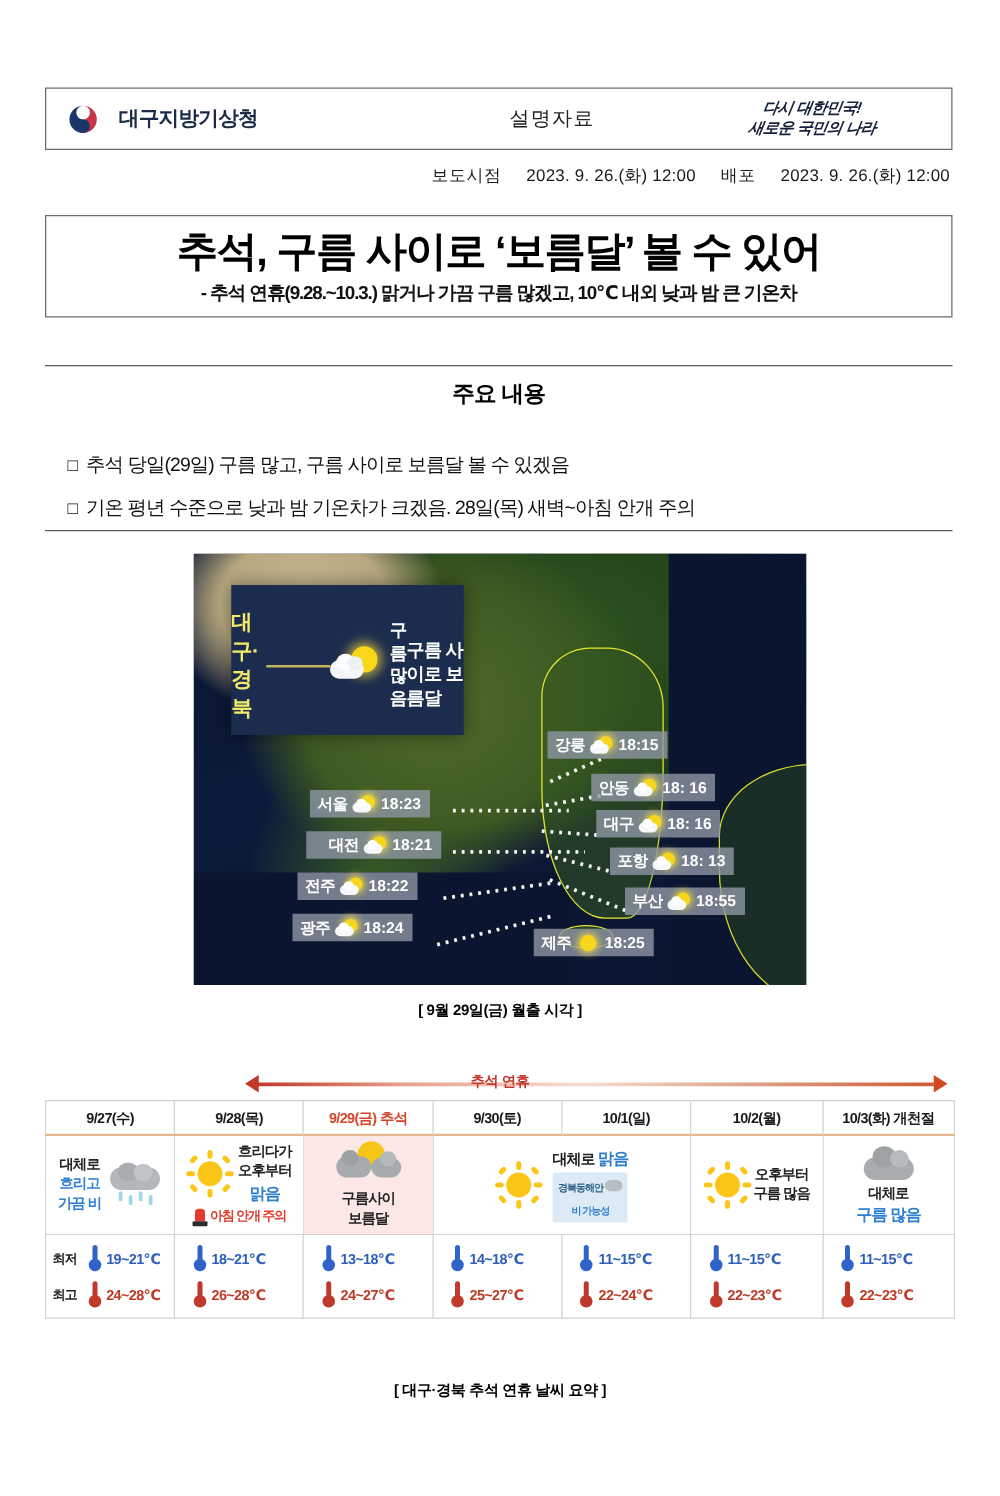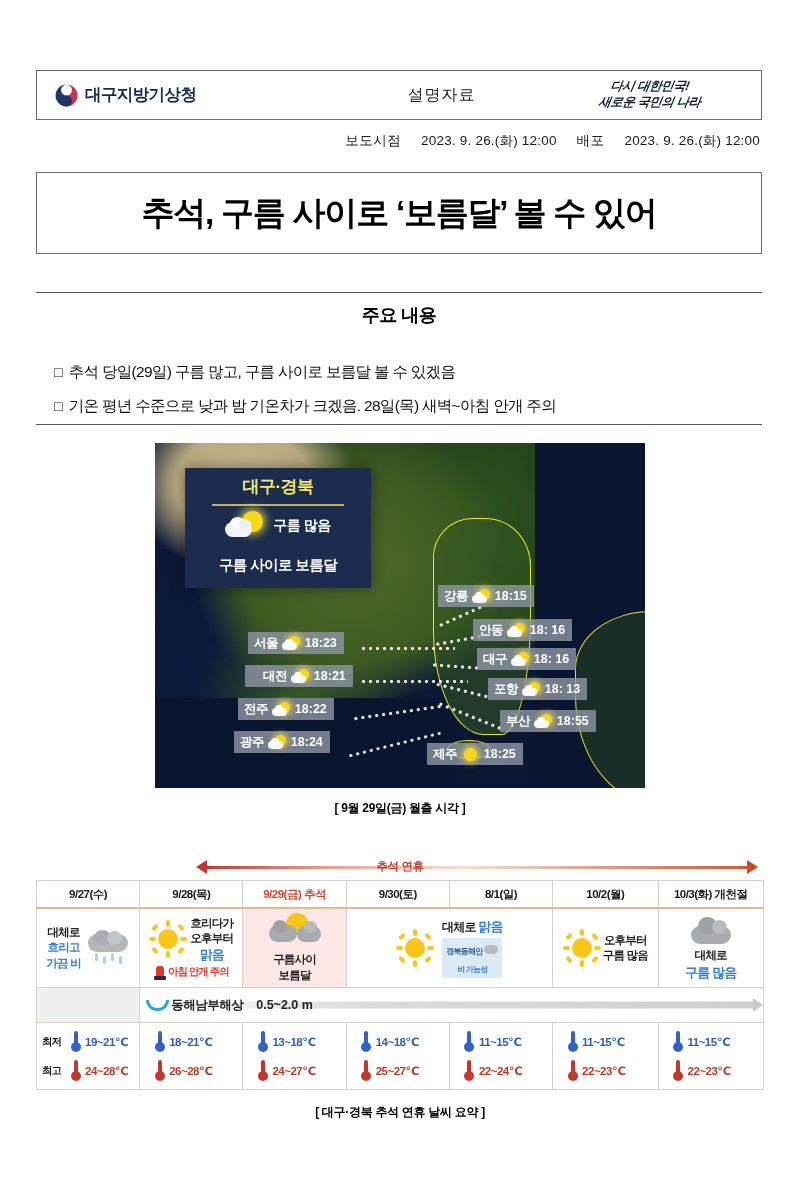--- a/index.html
+++ b/index.html
@@ -12,21 +12,21 @@
     overflow:hidden;
   }
   .page { position:absolute; left:0; top:0; width:800px; height:1197px; }
 
   
   .hdr-box {
     position:absolute; left:36px; top:70px; width:726px; height:50px;
     border:1.5px solid #6b6b6b; box-sizing:border-box;
     display:flex; align-items:center;
   }
-  .hdr-left { display:flex; align-items:center; gap:7px; width:300px; padding-left:18px; box-sizing:border-box;}
+  .hdr-left { display:flex; align-items:center; gap:17px; width:300px; padding-left:18px; box-sizing:border-box;}
   .taeguk { width:23px; height:23px; position:relative; flex:none; }
   .hdr-agency { font-size:16.5px; font-weight:700; letter-spacing:-0.6px; color:#1b2a47; white-space:nowrap;}
   .hdr-center { flex:1; text-align:center; font-size:16px; letter-spacing:1px; color:#222; }
   .hdr-right { width:215px; text-align:center; padding-right:8px; box-sizing:border-box;}
   .slogan { font-size:12.5px; line-height:1.25; font-weight:700; font-style:italic;
             color:#15213b; transform:skewX(-9deg); letter-spacing:-0.5px; }
 
   .pubrow {
     position:absolute; left:36px; top:132px; width:726px;
     text-align:right; font-size:13.5px; letter-spacing:0.2px; color:#1a1a1a;
@@ -90,21 +90,21 @@
   }
   .japan {
     left:420px; top:168px; width:130px; height:190px;
     border-radius:58% 30% 40% 60% / 30% 50% 40% 56%;
     background:rgba(40,72,28,0.5); border-color:#d9da2a;
   }
 
   .info-panel {
     position:absolute; left:30px; top:25px; width:186px; height:120px;
     background:#1b2c4e; box-shadow:0 0 14px rgba(0,0,0,.45);
-    display:flex; flex-direction:column; align-items:center;
+    display:flex; flex-direction:row; align-items:center;
     padding-top:7px; box-sizing:border-box;
   }
   .info-title { color:#f2ea6b; font-size:17px; font-weight:800; letter-spacing:-0.5px; }
   .info-hr { width:132px; height:2px; background:#c3b45c; margin:6px 0 4px; }
   .info-mid { display:flex; align-items:center; gap:8px; margin-top:1px; }
   .info-mid-txt { color:#fff; font-size:14px; font-weight:800; letter-spacing:-0.5px; }
   .info-bottom { color:#fff; font-size:14.5px; font-weight:800; letter-spacing:-0.6px; margin-top:15px; }
 
   
   .wi { position:relative; flex:none; }
@@ -266,20 +266,21 @@
     <span class="gap"></span>
     <span>2023. 9. 26.(화) 12:00</span>
     <span class="gap"></span>
     <span class="lbl">배포</span>
     <span class="gap"></span>
     <span>2023. 9. 26.(화) 12:00</span>
   </div>
 
   <div class="title-box">
     <div class="title-main">추석, 구름 사이로 ‘보름달’ 볼 수 있어</div>
+    <div class="title-sub">- 추석 연휴(9.28.~10.3.) 맑거나 가끔 구름 많겠고, 10℃ 내외 낮과 밤 큰 기온차</div>
   </div>
 
   <div class="rule r1"></div>
   <div class="sec-title">주요 내용</div>
   <div class="bullet b1">
     <span class="sq">□</span><span>추석 당일(29일) 구름 많고, 구름 사이로 보름달 볼 수 있겠음</span>
   </div>
   <div class="bullet b2">
     <span class="sq">□</span><span>기온 평년 수준으로 낮과 밤 기온차가 크겠음. 28일(목) 새벽~아침 안개 주의</span>
   </div>
@@ -428,21 +429,21 @@
           <col style="width:14.2%">
           <col style="width:14.5%">
           <col style="width:14.5%">
       </colgroup>
       <thead>
         <tr>
           <th>9/27(수)</th>
           <th>9/28(목)</th>
           <th class="chuseok">9/29(금) 추석</th>
           <th>9/30(토)</th>
-          <th>8/1(일)</th>
+          <th>10/1(일)</th>
           <th>10/2(월)</th>
           <th>10/3(화) 개천절</th>
         </tr>
       </thead>
       <tbody>
 
         <tr>
           <td class="wx">
             <div class="wx-in">
               <span class="wx-txt">대체로<br><span class="blue">흐리고</span><br><span class="blue">가끔 비</span></span>
@@ -537,34 +538,20 @@
               <span class="ic-cloud">
                   <span class="a"></span>
                   <span class="b"></span>
                   <span class="c"></span>
                 </span>
               <span class="wx-txt">대체로<br><span class="blue2">구름 많음</span></span>
             </div>
           </td>
         </tr>
 
-        <tr>
-          <td class="sea" style="background:#f0f0f0;"></td>
-          <td class="sea" colspan="6" style="position:relative;">
-            <div class="sea-bar"></div>
-            <div class="sea-arrow"></div>
-            <div class="sea-in" style="position:relative;">
-              <span class="wave">
-                  <span class="w1"></span>
-                </span>
-              <span class="sea-txt">동해남부해상</span>
-              <span class="sea-val">0.5~2.0 m</span>
-            </div>
-          </td>
-        </tr>
 
         <tr>
           <td class="tmp">
             <div class="tmp-in">
               <div class="tmp-row">
                 <span class="tmp-lbl">최저</span>
                 <span class="thermo cold">
                     <span class="stem"></span>
                     <span class="bulb"></span>
                   </span>

